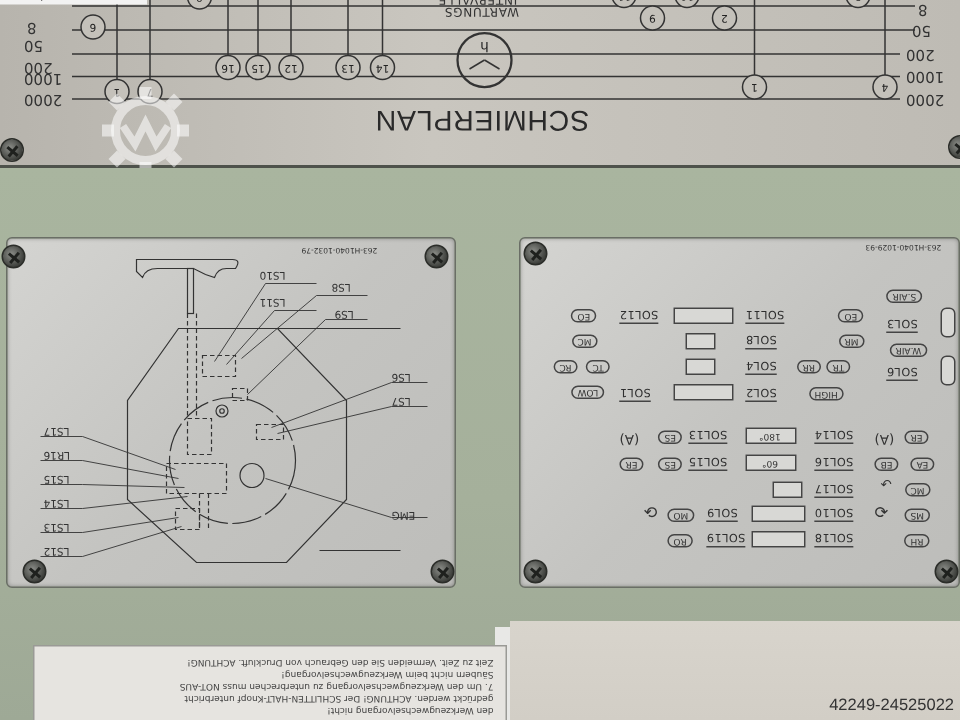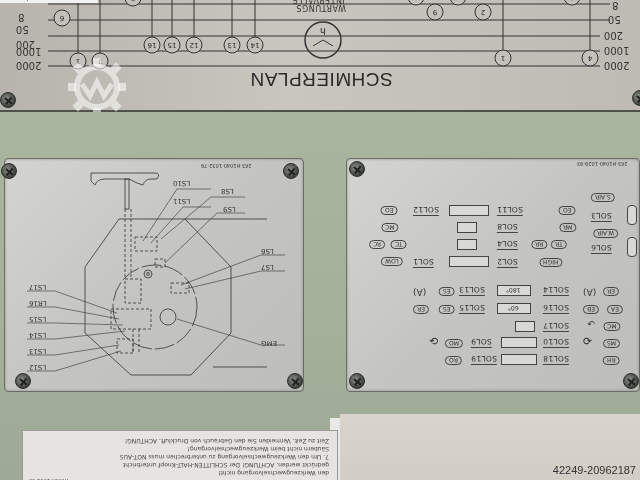--- a/index.html
+++ b/index.html
@@ -301,21 +301,21 @@
   <div class="sol flip" style="left:196px;top:195px;">SOL18</div>
   <div class="pill flip" style="left:256px;top:197px;">RH</div>
 
   <div class="screw" style="left:2px;top:2px;"></div>
   <div class="screw" style="left:2px;top:214px;"></div>
   <div class="screw" style="left:276px;top:214px;"></div>
 </div>
 
 <div id="left-sheet-edge"></div>
 <div id="right-sheet">
-  <div class="watermark-id">42249-20962187</div>
+  <div class="watermark-id">42249-24525022</div>
 </div>
 <div id="bottom-sign">
   <div class="text">
     <div style="text-align:right;font-size:5px;">H604A-1001-33</div>
     <div>den Werkzeugwechselvorgang nicht!</div>
     <div>gedrückt werden. ACHTUNG! Der SCHLITTEN-HALT-Knopf unterbricht</div>
     <div>7. Um den Werkzeugwechselvorgang zu unterbrechen muss NOT-AUS</div>
     <div>Säubern nicht beim Werkzeugwechselvorgang!</div>
     <div>Zeit zu Zeit. Vermeiden Sie den Gebrauch von Druckluft. ACHTUNG!</div>
   </div>

